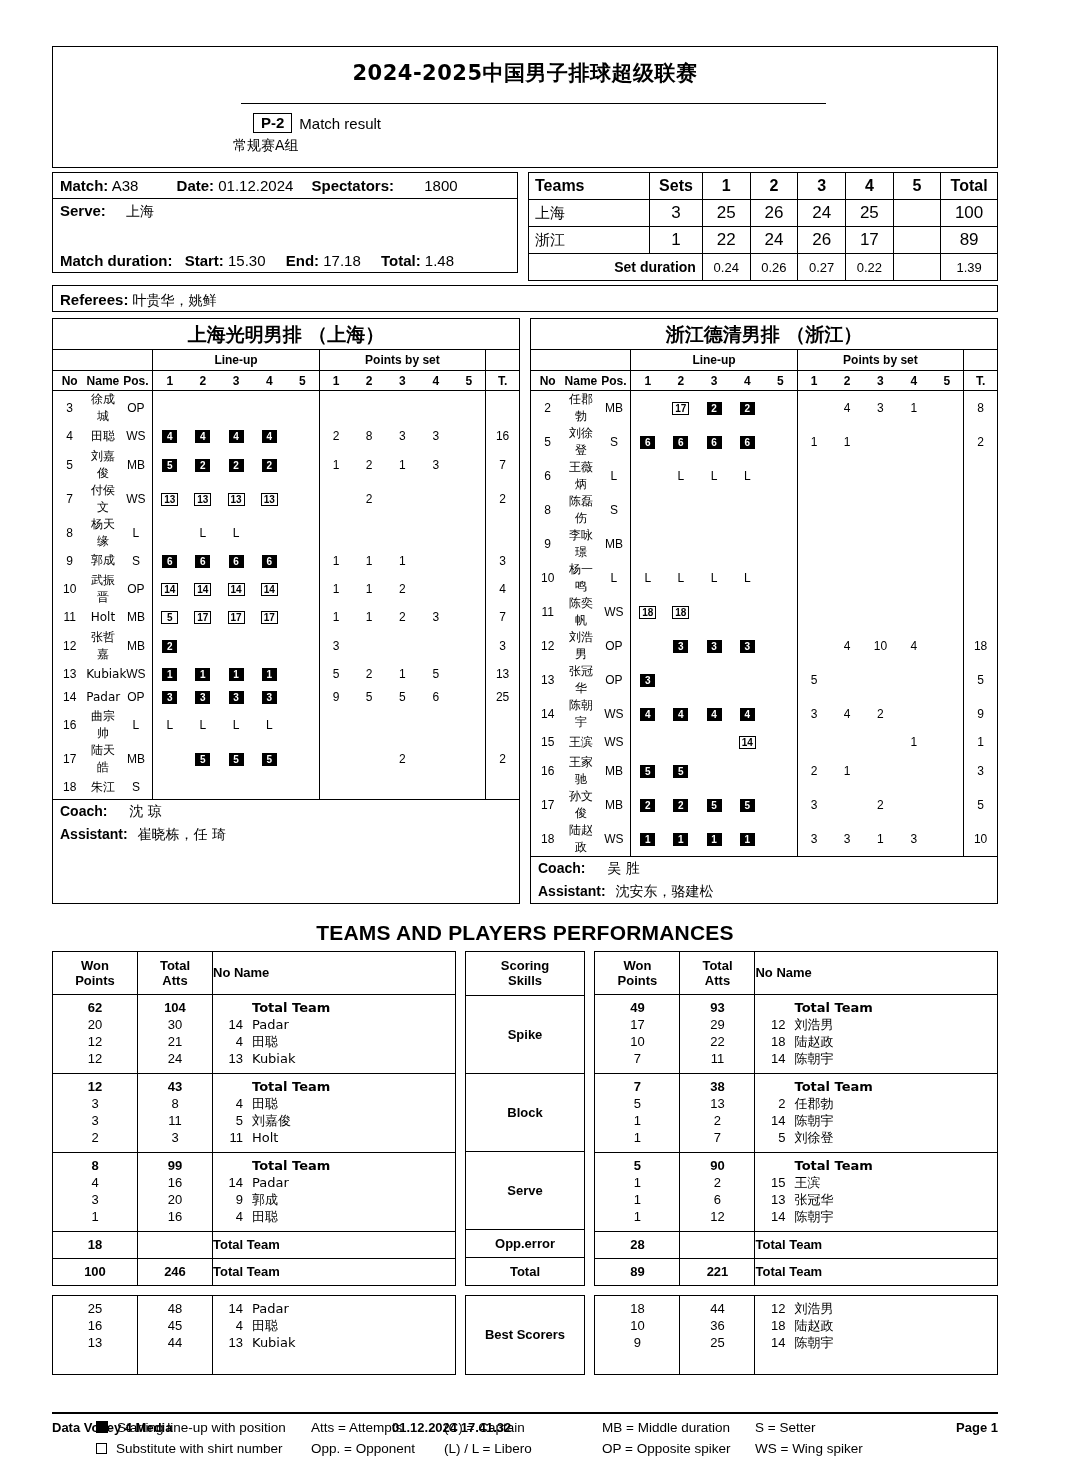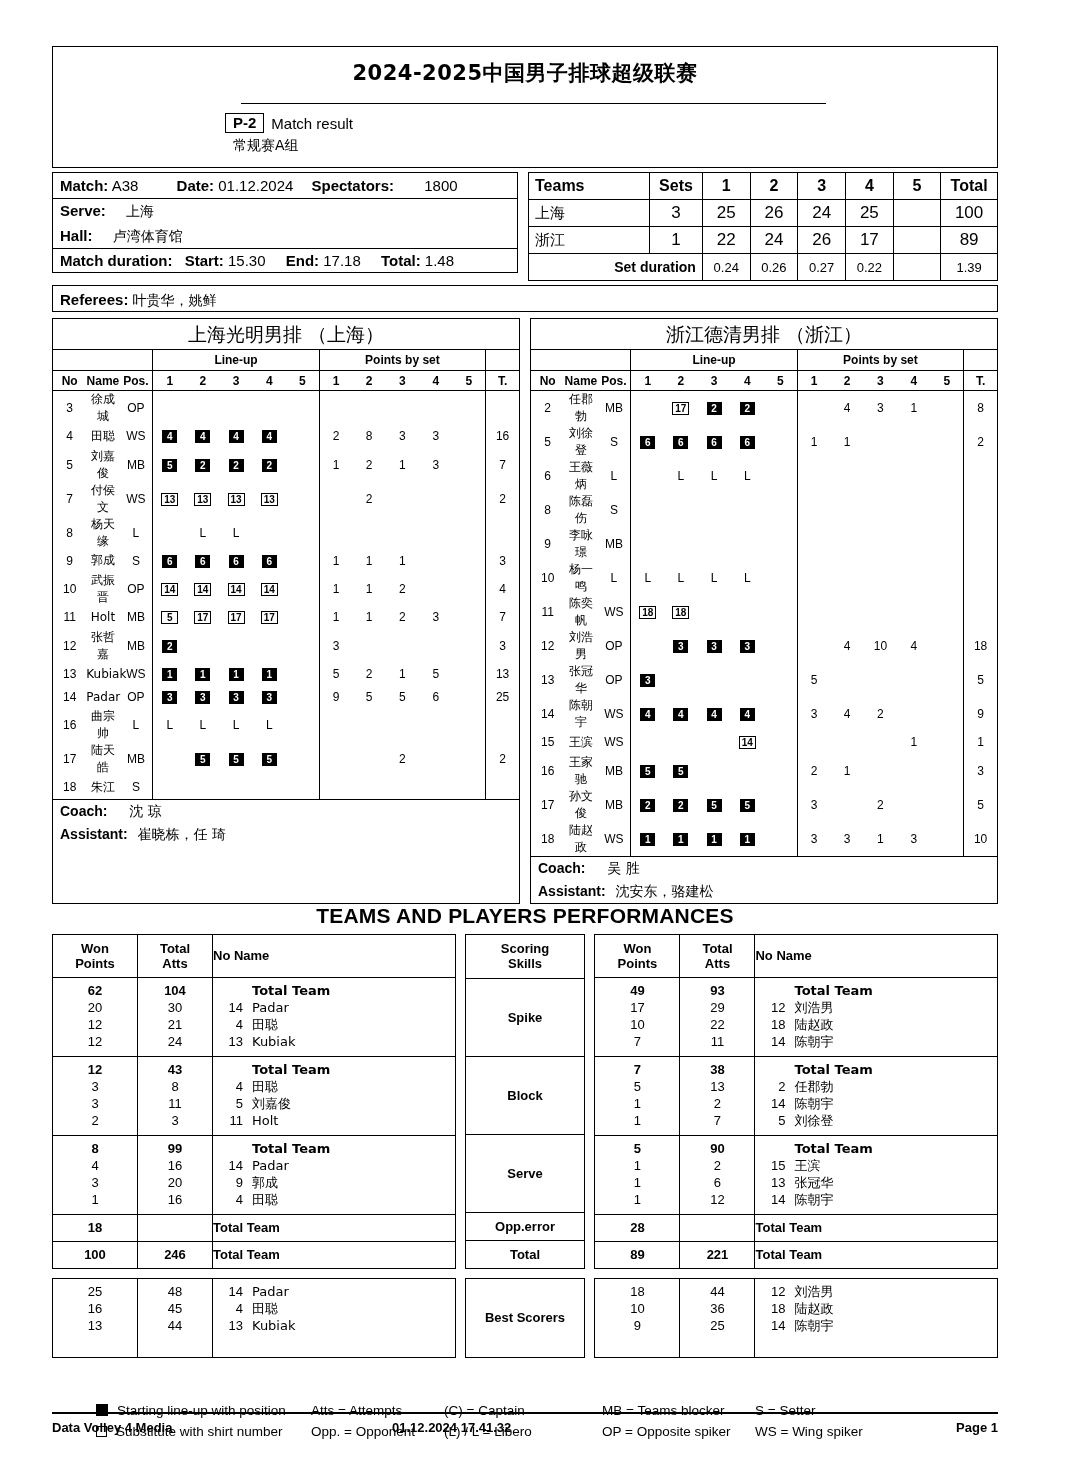--- a/index.html
+++ b/index.html
@@ -15,21 +15,21 @@
   
   .bx{border:1.5px solid #000;box-sizing:border-box;background:#fff;}
 
   
   .hdr{height:122px;position:relative;}
   .hdr-title{
     text-align:center;font-size:21px;font-weight:bold;letter-spacing:.5px;
     margin-top:12px;font-family:"DejaVu Sans","Liberation Sans",sans-serif;
   }
   .hdr-rule{position:absolute;left:188px;top:56px;width:585px;border-top:1.5px solid #000;}
-  .hdr-p2row{position:absolute;left:172px;top:66px;display:flex;align-items:center;gap:7px;}
+  .hdr-p2row{position:absolute;left:200px;top:66px;display:flex;align-items:center;gap:7px;}
   .p2box{border:1.5px solid #000;padding:0px 7px;font-weight:bold;font-size:15px;line-height:18px;}
   .p2label{font-size:15px;}
   .hdr-group{position:absolute;left:180px;top:90px;font-size:13px;}
 
   
   .inforow{display:flex;margin-top:4px;align-items:flex-start;}
   .infobox{width:466px;height:101px;position:relative;}
   .infoline{position:absolute;left:0;width:100%;height:25px;line-height:25px;font-size:15px;}
   .infoline.b{border-bottom:1.2px solid #000;}
   .lbl{font-weight:bold;}
@@ -50,21 +50,21 @@
   table.sets td.sdv{font-weight:normal;font-size:13px;}
   .cw-team{width:115px;}.cw-sets{width:52px;}.cw-set{width:47px;}.cw-tot{width:56px;}
 
   
   .refbox{margin-top:4px;height:27px;line-height:27px;font-size:15px;}
 
   
   .teams{display:flex;margin-top:6px;gap:10px;}
   .team{width:468px;}
   .teamname{
-    text-align:center;font-weight:normal;font-size:19px;height:30px;line-height:30px;
+    text-align:center;font-weight:bold;font-size:19px;height:30px;line-height:30px;
     border-bottom:1.2px solid #000;
     font-family:"DejaVu Sans","Liberation Sans",sans-serif;
   }
   table.roster{border-collapse:collapse;width:100%;table-layout:fixed;}
   table.roster td,table.roster th{padding:0;font-size:12px;text-align:center;}
   .grp{font-weight:bold;font-size:13px;height:20px;border-bottom:1.2px solid #000;}
   .colhd{font-weight:bold;font-size:12px;height:19px;border-bottom:1.2px solid #000;}
   .vl{border-left:1.2px solid #000;}
   td.no{width:30px;text-align:center;}
   td.nm{text-align:left;padding-left:11px;width:150px;}
@@ -79,21 +79,21 @@
     font-size:10px;font-weight:bold;text-align:center;padding:0 1px;
   }
   .chip.start{background:#000;color:#fff;}
   .chip.sub{background:#fff;color:#000;border:1.2px solid #000;line-height:11px;height:11px;}
   .lb{font-size:12px;}
   .coachbox{border-top:1.2px solid #000;}
   .coachline{height:23px;line-height:23px;font-size:14px;}
 
   
   .perftitle{
-    text-align:center;font-weight:bold;font-size:21px;margin-bottom:6px;
+    text-align:center;font-weight:bold;font-size:21px;margin-top:17px;margin-bottom:6px;
     letter-spacing:.2px;
   }
   .perfwrap{display:flex;gap:9px;align-items:stretch;}
   table.perf{border-collapse:collapse;table-layout:fixed;}
   table.perf td{border:1.2px solid #000;padding:0;font-size:13px;margin-top:7px;}
   .side{width:407px;}
   .mid{width:122px;}
   .ph{height:42px;text-align:center;font-weight:bold;font-size:13px;line-height:15px;}
   .cell-wp{width:84px;text-align:center;}
   .cell-ta{width:74px;text-align:center;}
@@ -144,24 +144,20 @@
         <span class="lbl pad">Match:</span>
         <span>A38</span>
         <span class="lbl" style="margin-left:34px">Date:</span>
         <span>01.12.2024</span>
         <span class="lbl" style="margin-left:14px">Spectators:</span>
         <span style="margin-left:26px">1800</span>
       </div>
       <div class="infoline" style="top:25px">
         <span class="lbl pad">Serve:</span>
         <span class="cn" style="margin-left:16px">上海</span>
-      </div>
-      <div class="infoline b" style="top:50px">
-        <span class="lbl pad">Hall:</span>
-        <span class="cn" style="margin-left:16px">卢湾体育馆</span>
       </div>
       <div class="infoline" style="top:75px">
         <span class="lbl pad">Match duration:</span>
         <span class="lbl" style="margin-left:8px">Start:</span>
         <span>15.30</span>
         <span class="lbl" style="margin-left:16px">End:</span>
         <span>17.18</span>
         <span class="lbl" style="margin-left:16px">Total:</span>
         <span>1.48</span>
       </div>
@@ -1021,21 +1017,21 @@
       </tr>
     </tbody>
         </table>
   </div>
 
   <div class="legend">
     <div class="lr">
       <span class="c1"><i class="lgsq f"></i><span>Starting line-up with position</span></span>
       <span class="c2">Atts = Attempts</span>
       <span class="c3">(C) = Captain</span>
-      <span class="c4">MB = Teams blocker</span>
+      <span class="c4">MB = Middle duration</span>
       <span class="c5">S = Setter</span>
     </div>
     <div class="lr">
       <span class="c1"><i class="lgsq o"></i><span>Substitute with shirt number</span></span>
       <span class="c2">Opp. = Opponent</span>
       <span class="c3">(L) / L = Libero</span>
       <span class="c4">OP = Opposite spiker</span>
       <span class="c5">WS = Wing spiker</span>
     </div>
   </div>

